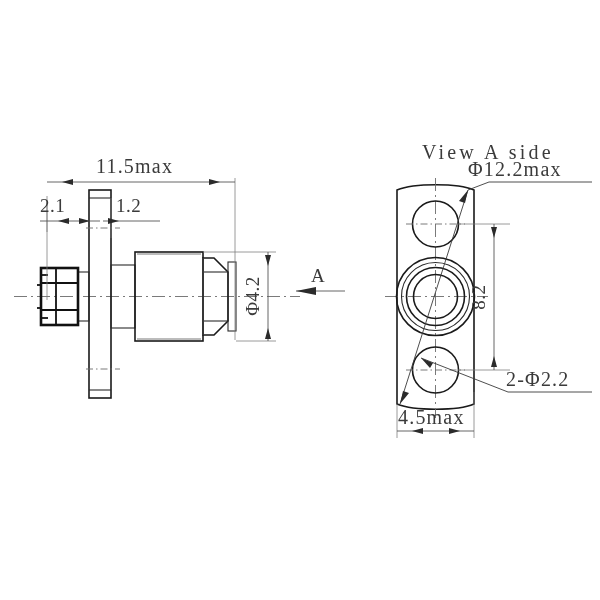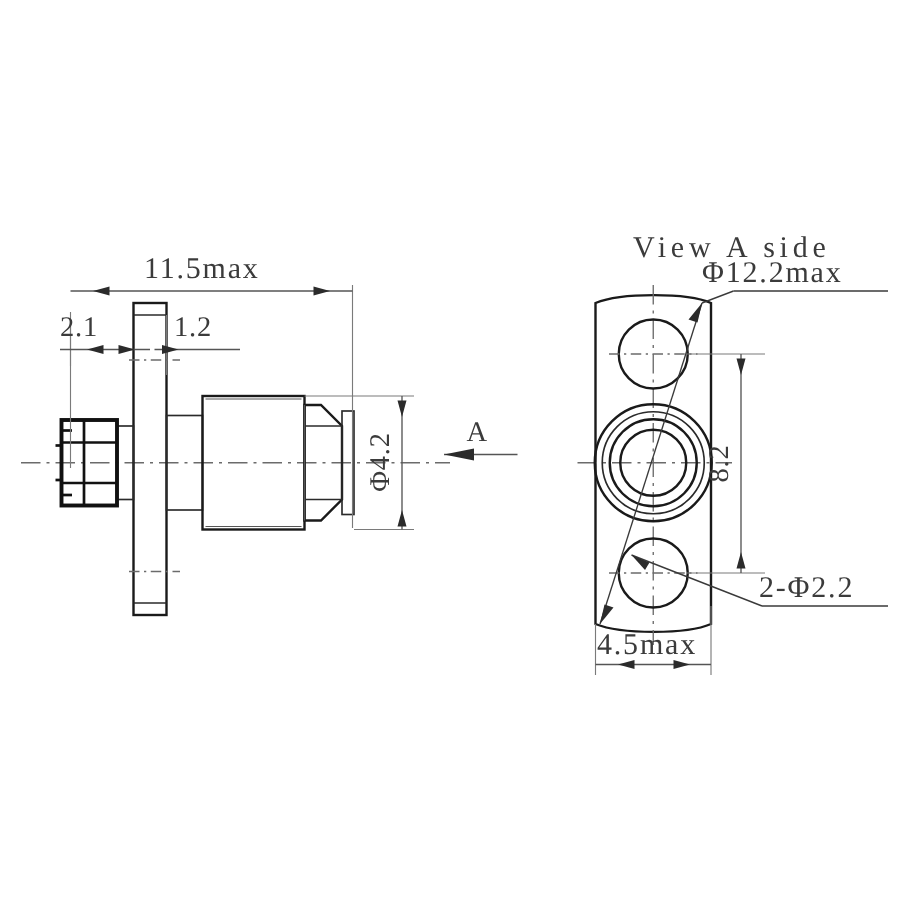--- a/index.html
+++ b/index.html
@@ -9,21 +9,21 @@
   }
   body {
     width: 600px;
     height: 600px;
     font-family: "Liberation Serif", serif;
     overflow: hidden;
     position: relative;
   }
   #drawing-root {
     position: absolute;
-    left: 0; top: 12px;
+    left: 0; top: 0;
     width: 600px;
     height: 530px;
   }
   svg.cad {
     display: block;
     width: 600px;
     height: 600px;
   }
   
   .outline      { fill: none; stroke: #1a1a1a; stroke-width: 1.6; }

